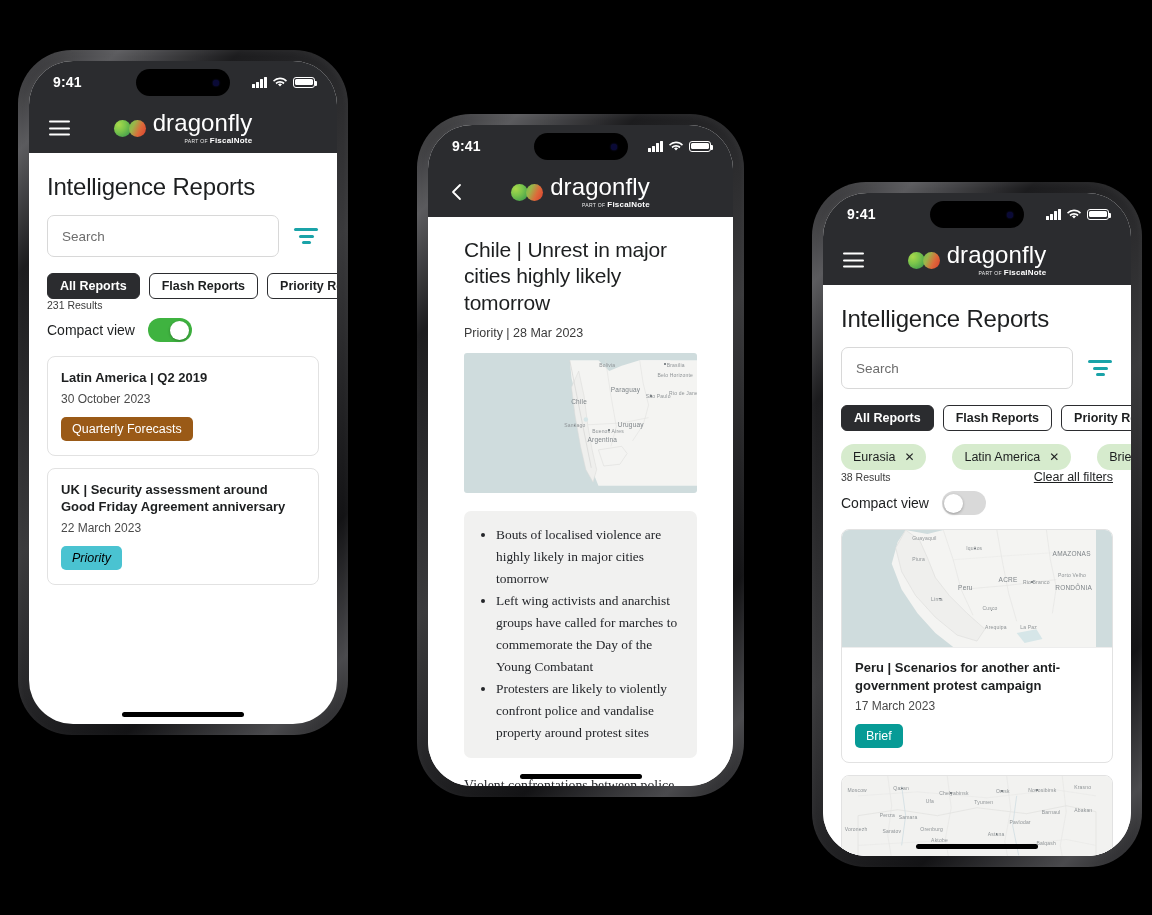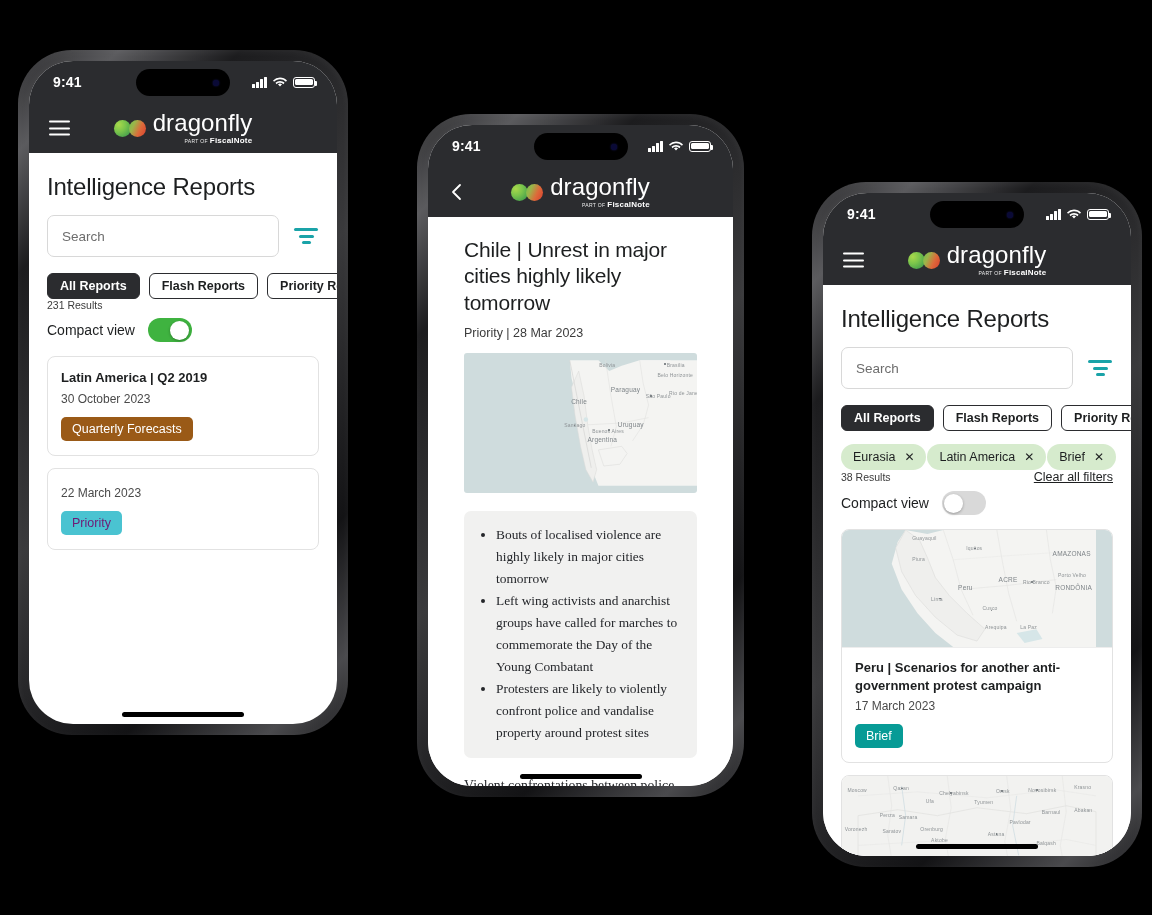--- a/index.html
+++ b/index.html
@@ -86,21 +86,21 @@
   .filter-icon i:nth-child(2){ width: 15px; }
   .filter-icon i:nth-child(3){ width: 9px; }
 
   .tabs { display: flex; gap: 9px; margin-top: 16px; }
   .tab {
     height: 26px; border-radius: 6px; display:flex; align-items:center; padding: 0 12px;
     font-size: 12.5px; white-space: nowrap; border: 1px solid #2b2c2f; background: #fff; color: #1d1f20; cursor:pointer; font-weight: 600;
   }
   .tab.active { background: #2b2c2f; color: #fff; }
 
-  .chips { display: flex; gap: 1px; margin-top: 13px; }
+  .chips { display: flex; gap: 26px; margin-top: 13px; }
   .chip {
     background: #d6ebcd; border-radius: 14px; height: 26px; display: flex; align-items: center;
     gap: 9px; padding: 0 12px; font-size: 12.5px; color: #1d1f20; white-space: nowrap; cursor: pointer;
   }
   .chip .x { font-size: 12px; color: #1d1f20; }
 
   .results-row { display:flex; align-items:center; justify-content:space-between; }
   .results { font-size: 10.5px; color: #3b3b3b; }
   .clear-filters { font-size: 12.5px; color: #1d1f20; text-decoration: underline; cursor:pointer; }
 
@@ -113,21 +113,21 @@
   .toggle.on .knob { right: 2.5px; }
   .toggle.off .knob { left: 2.5px; }
 
   .cards { margin-top: 14px; display: flex; flex-direction: column; gap: 12px; }
   .card { border: 1px solid #e2e2e2; border-radius: 8px; background: #fff; padding: 12px 13px 14px; cursor:pointer; }
   .card-title { font-size: 13px; font-weight: 700; color: #1d1f20; line-height: 1.35; }
   .card-date { font-size: 12px; color: #4a4a4a; margin-top: 5px; }
   .badge { display: inline-flex; align-items: center; height: 24px; border-radius: 5px; padding: 0 11px; font-size: 12.5px; color: #fff; margin-top: 11px; }
   .badge.quarterly { background: #9a5a17; }
   .badge.immediate { background: #e8652c; }
-  .badge.priority { background: #4ac3d1; color: #701a75; }
+  .badge.priority { background: #4ac3d1; color: #000000; font-style: italic; }
   .badge.brief { background: #079b96; }
 
   .card-map { border: 1px solid #e2e2e2; border-radius: 8px; background: #fff; overflow:hidden; cursor:pointer; }
   .card-map .mapbox { height: 118px; border-bottom: 1px solid #ededed; }
   .card-map .mbody { padding: 11px 13px 14px; }
 
   
   .article { padding: 0 36px; background: #fff; }
   .art-title { font-size: 21px; line-height: 1.26; color: #1d1f20; margin-top: 20px; font-weight: 400; letter-spacing: -.2px; }
   .art-meta { font-size: 12.5px; color: #3b3b3b; margin-top: 10px; }
@@ -226,20 +226,21 @@
                 <div class="knob"></div>
               </div>
           </div>
           <div class="cards">
             <div class="card">
               <div class="card-title">Latin America | Q2 2019</div>
               <div class="card-date">30 October 2023</div>
               <div class="badge quarterly">Quarterly Forecasts</div>
             </div>
             <div class="card">
+              <div class="card-title">UK | Security assessment around Good Friday Agreement anniversary</div>
               <div class="card-date">22 March 2023</div>
               <div class="badge priority">Priority</div>
             </div>
 
           </div>
         </div>
 
         <div class="home-ind"></div>
       </div>
     </div>

